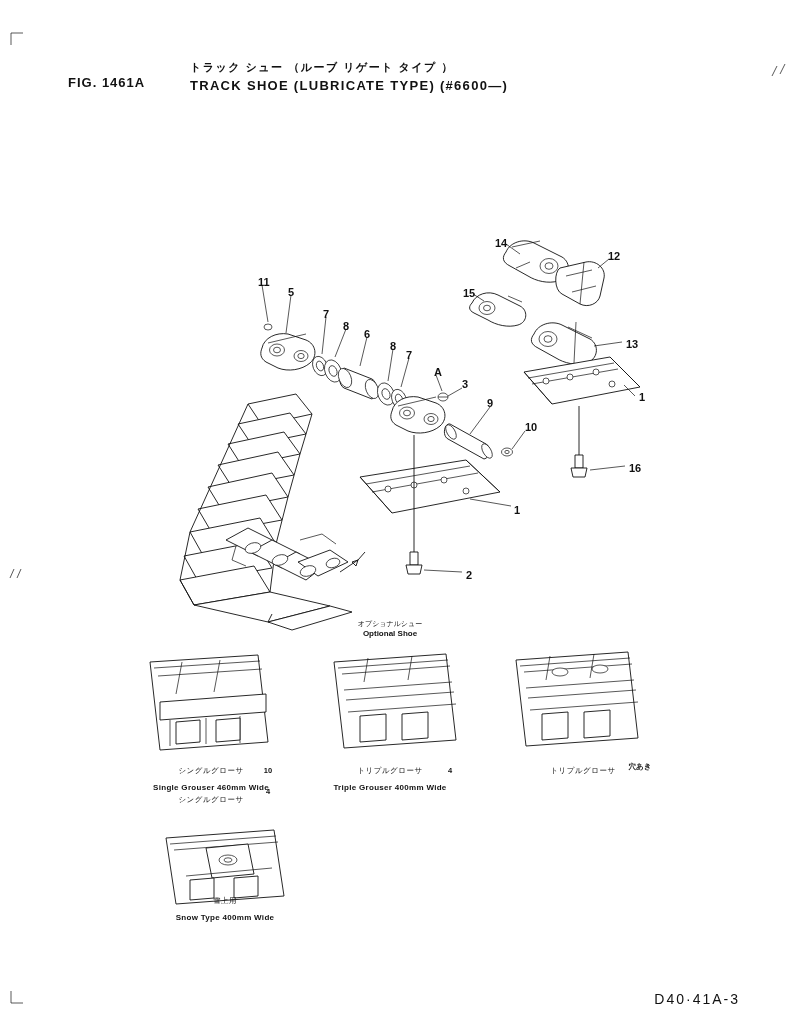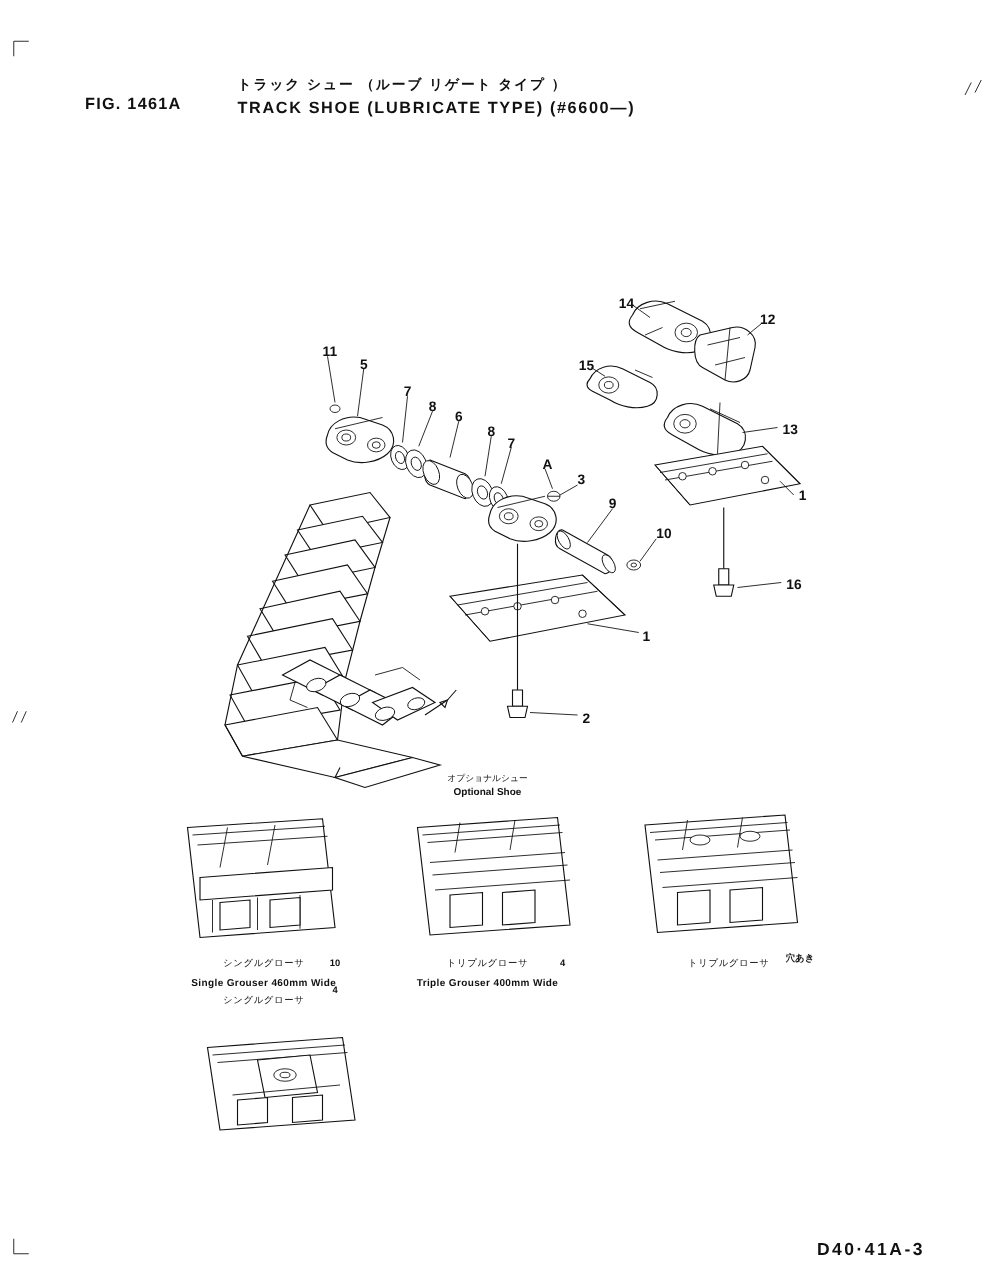--- a/index.html
+++ b/index.html
@@ -22,21 +22,21 @@
     position:absolute;left:190px;top:60px;
     font-size:11px;font-weight:bold;letter-spacing:1.5px;
   }
   .title-en{
     position:absolute;left:190px;top:78px;
     font-size:13px;font-weight:bold;letter-spacing:1.3px;
   }
 
   .footer-code{
     position:absolute;right:55px;bottom:18px;
-    font-size:14px;font-weight:bold;letter-spacing:2px;
+    font-size:14px;font-weight:normal;letter-spacing:2px;
   }
 
   
   .corner{position:absolute;font-size:9px;color:#444;}
 
   
   .num{
     position:absolute;font-size:11px;font-weight:bold;
     color:#111;line-height:1;
   }
@@ -350,15 +350,19 @@
     <div class="qty">4</div>
   </div>
 
   <div class="cap" style="left:488px;top:766px;width:190px;">
     <div class="jp">トリプルグローサ</div>
   </div>
   <div class="cap" style="left:620px;top:762px;width:40px;">
     <div class="qty">穴あき</div>
   </div>
 
+  <div class="cap" style="left:150px;top:896px;width:150px;">
+    <div class="jp">雪上用</div>
+    <div><span class="en">Snow Type  400mm Wide</span></div>
+  </div>
 
   <div class="footer-code">D40·41A-3</div>
 </div>
 
 </body></html>

